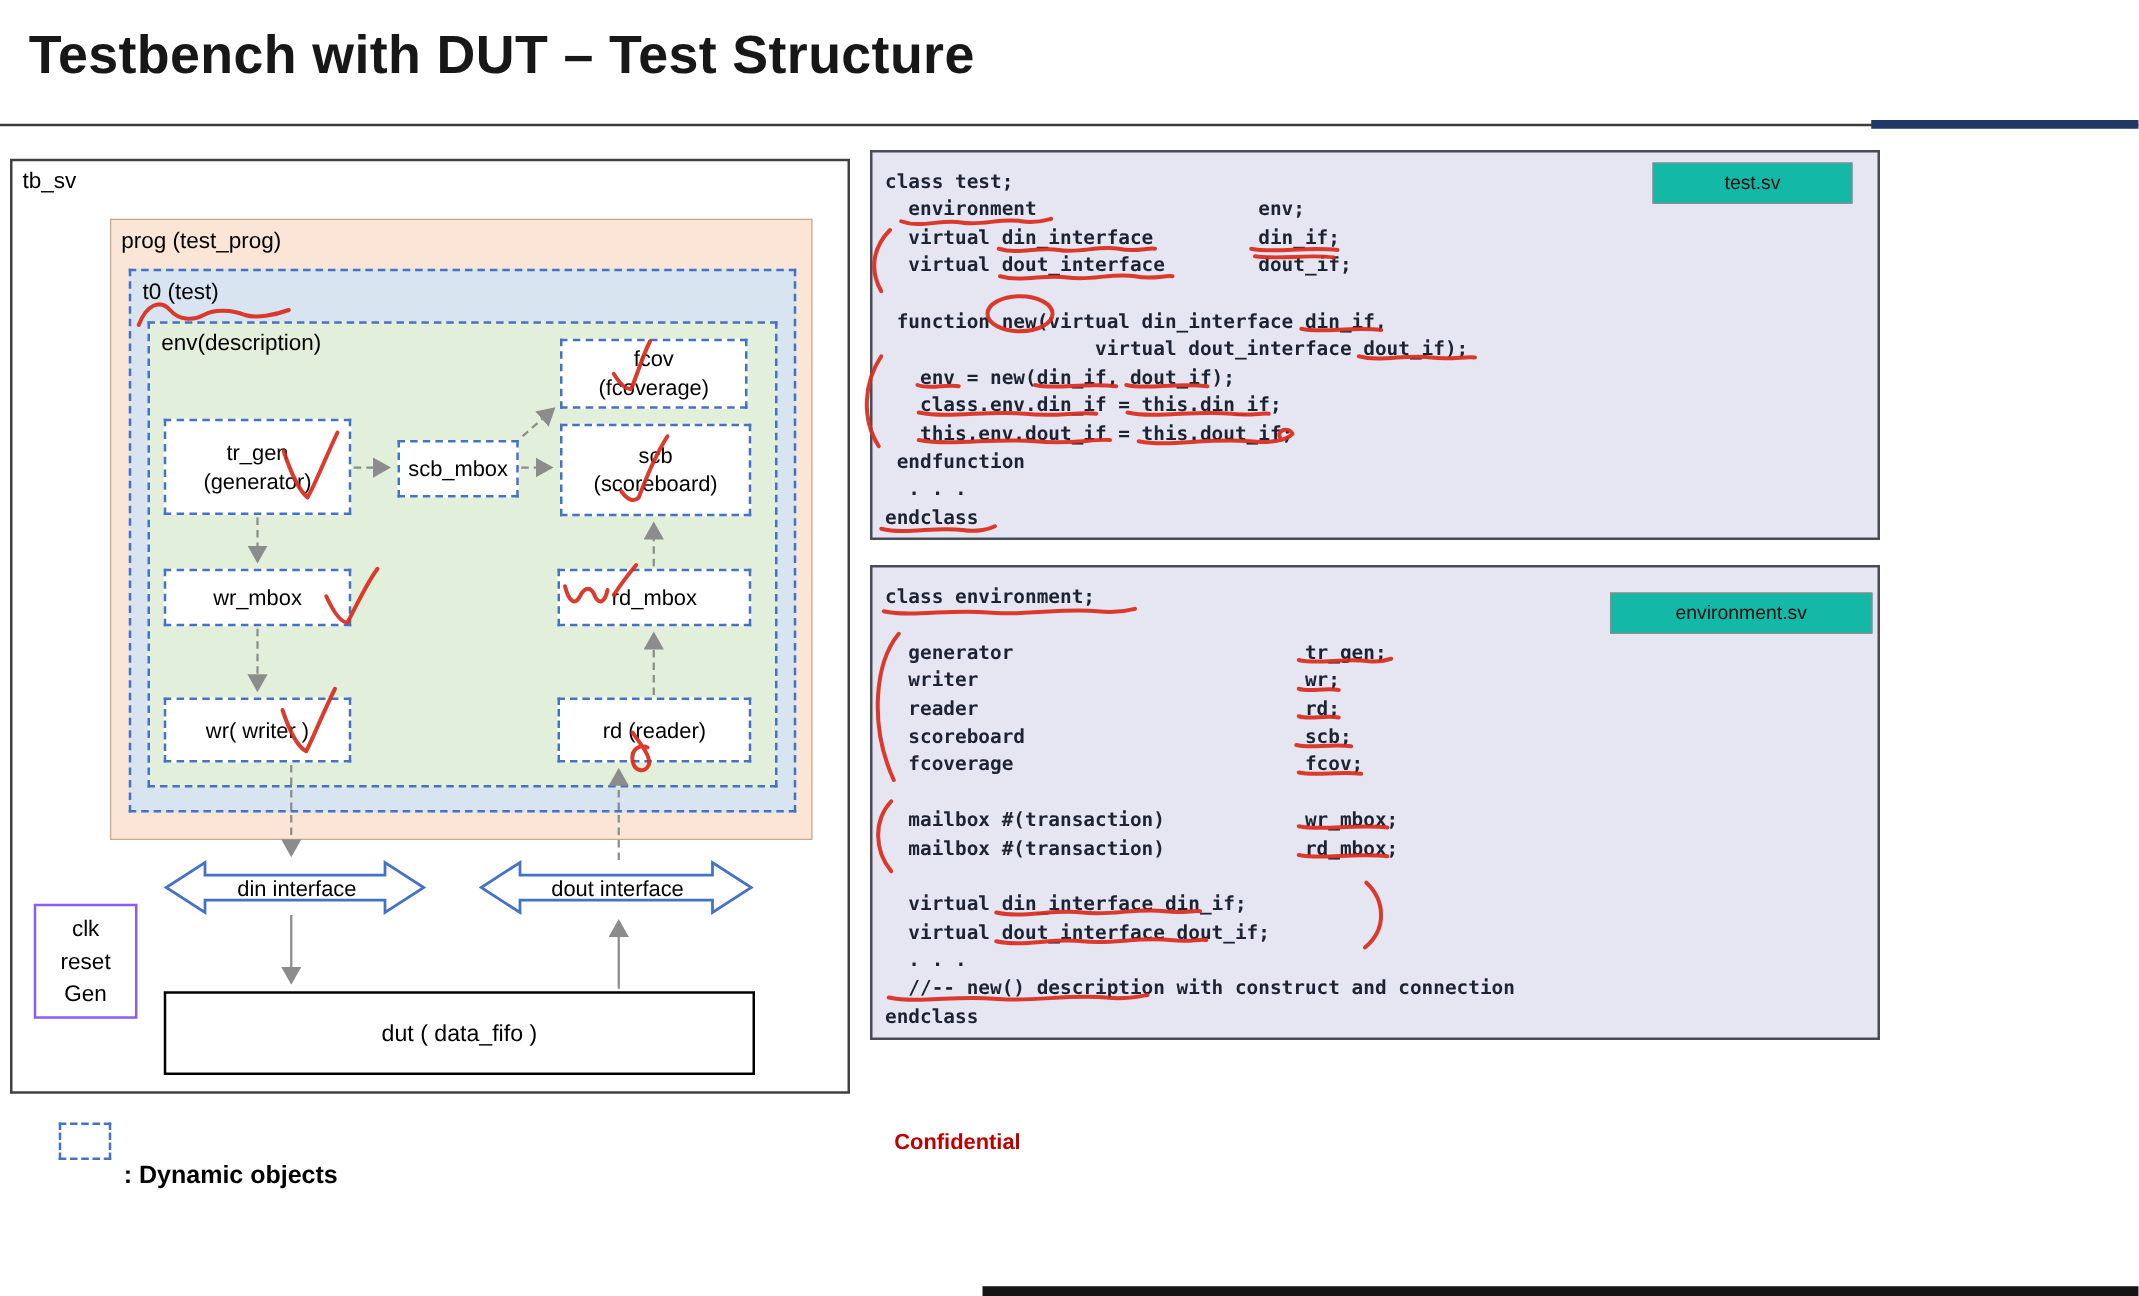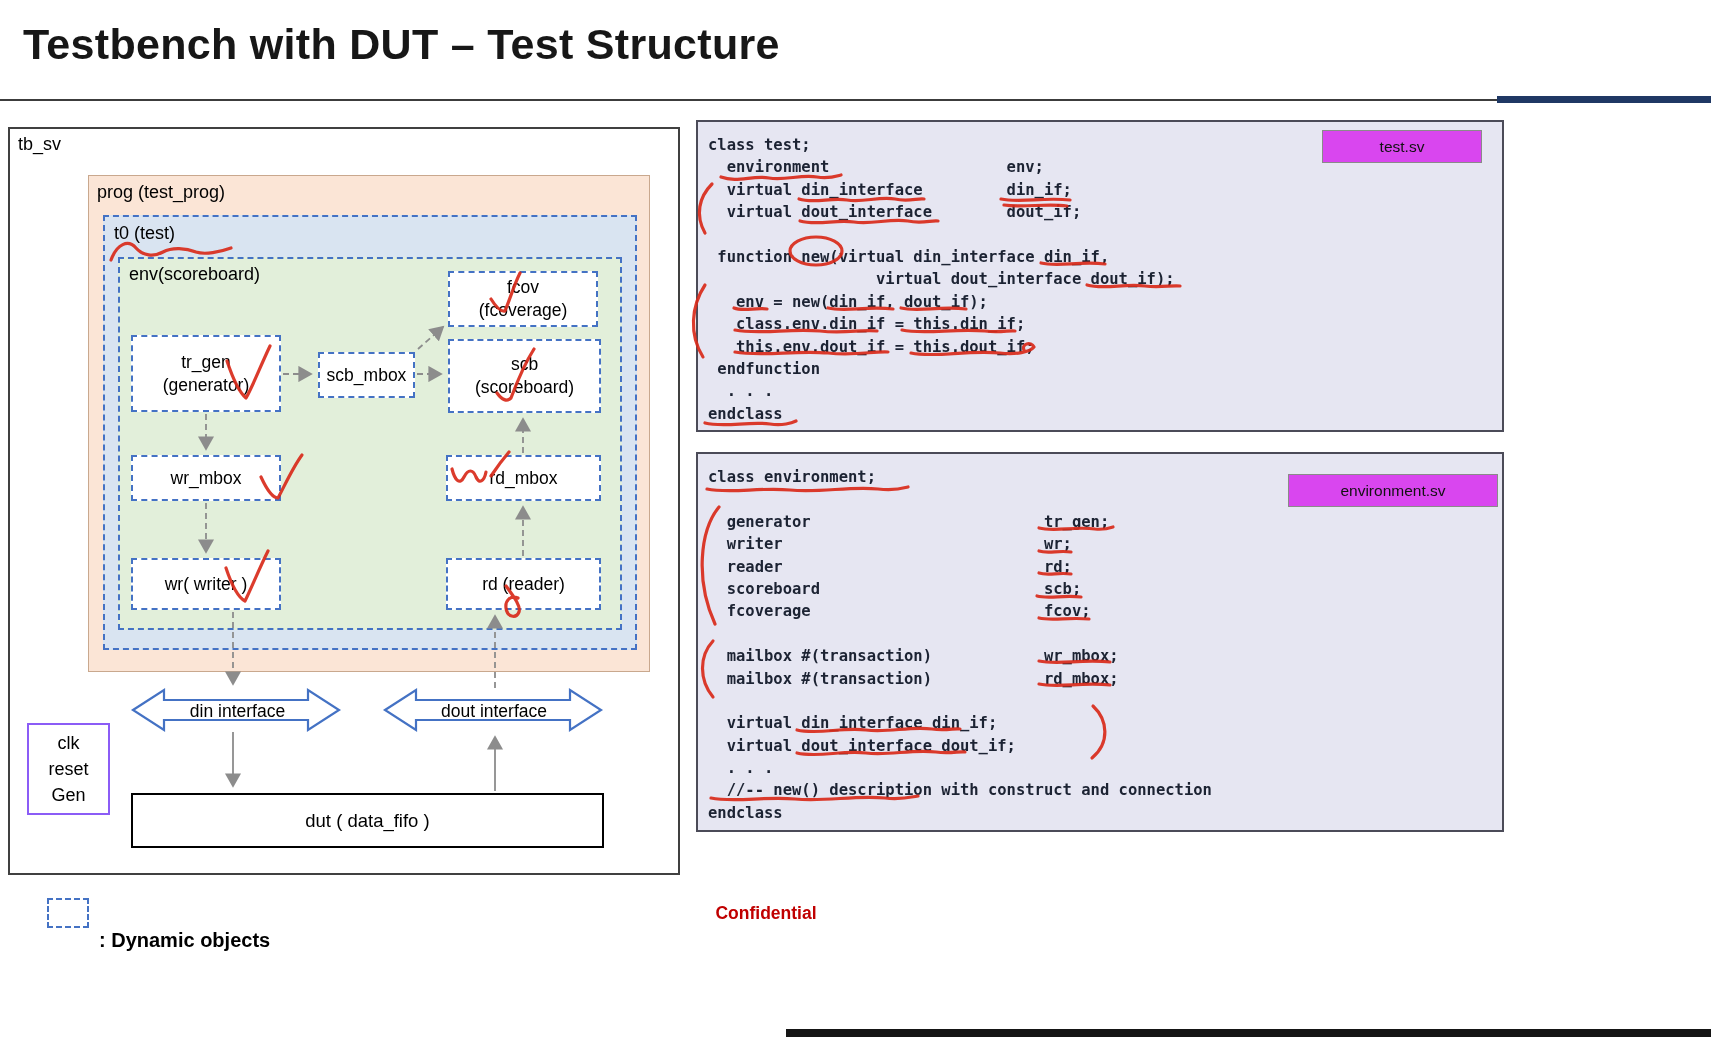--- a/index.html
+++ b/index.html
@@ -33,35 +33,35 @@
   .blk-rdmbox{left:446px;top:455px;width:155px;height:46px}
   .blk-wr{left:131px;top:558px;width:150px;height:52px}
   .blk-rd{left:446px;top:558px;width:155px;height:52px}
 
   .if-label{position:absolute;top:701px;height:20px;line-height:20px;font-size:17.5px;text-align:center}
   .if-din{left:155px;width:165px}
   .if-dout{left:405px;width:178px}
 
   .clkbox{left:27px;top:723px;width:83px;height:92px;border:2px solid #8b5cf6;background:#fff;display:flex;align-items:center;
           justify-content:center;text-align:center;white-space:pre-line;font-size:18px;line-height:1.45}
-  .dutbox{left:131px;top:793px;width:473px;height:55px;border:2px solid #000;background:#fff;display:flex;align-items:center;
+  .dutbox{left:131px;top:793px;width:473px;height:67px;border:2px solid #000;background:#fff;display:flex;align-items:center;
           justify-content:center;font-size:18.5px}
 
   .legend-box{left:47px;top:898px;width:42px;height:30px;border:2px dashed #4472c4;background:#fff}
   .legend-text{left:99px;top:929px;font-size:20px;font-weight:700}
   .confidential{left:660px;top:903px;width:212px;text-align:center;font-size:17.5px;font-weight:700;color:#c00000}
 
   
   .panel{position:absolute;width:808px;background:#e6e6f2;border:2px solid #4b4b58}
   .panel-test{left:696px;top:120px;height:312px}
   .panel-env{left:696px;top:452px;height:380px}
   .code{padding:12px 0 0 10px}
   .code-line{font-family:"DejaVu Sans Mono",monospace;font-weight:700;font-size:15.5px;line-height:22.4px;height:22.4px;
              white-space:pre;color:#1c2333}
-  .file-tag{position:absolute;background:#d946ef;border:1px solid #8a8a8a;display:flex;align-items:center;justify-content:center;
+  .file-tag{position:absolute;background:#14b8a6;border:1px solid #8a8a8a;display:flex;align-items:center;justify-content:center;
             font-size:15.5px;color:#111}
   .tag-test{right:20px;top:8px;width:160px;height:33px}
   .tag-env{right:4px;top:20px;width:210px;height:33px}
 
   .overlay{left:0;top:0;width:1711px;height:1037px;pointer-events:none}
   .bottom-bar{left:786px;top:1029px;width:925px;height:8px;background:#151515}
 </style>
 </head>
 <body>
 
@@ -71,21 +71,21 @@
   <div class="abs divider"></div>
   <div class="abs divider-accent"></div>
 
   <div class="abs box-tb"></div>
   <div class="abs lbl tb-label">tb_sv</div>
   <div class="abs box-prog"></div>
   <div class="abs lbl prog-label">prog (test_prog)</div>
   <div class="abs box-t0"></div>
   <div class="abs lbl t0-label">t0 (test)</div>
   <div class="abs box-env"></div>
-  <div class="abs lbl env-label">env(scoreboard)</div>
+  <div class="abs lbl env-label">env(description)</div>
 
   <svg class="abs overlay" viewBox="0 0 1711 1037">
     <defs>
       <marker id="ah" markerWidth="9" markerHeight="9" refX="7" refY="4.5" orient="auto">
         <path d="M0,0 L8,4.5 L0,9 Z" fill="#8c8c8c"></path>
       </marker>
     </defs>
     <g stroke="#8c8c8c" stroke-width="1.8" fill="none">
       <line x1="283" y1="374" x2="311" y2="374" stroke-dasharray="6 4" marker-end="url(#ah)"></line>
       <line x1="417" y1="374" x2="441" y2="374" stroke-dasharray="6 4" marker-end="url(#ah)"></line>

